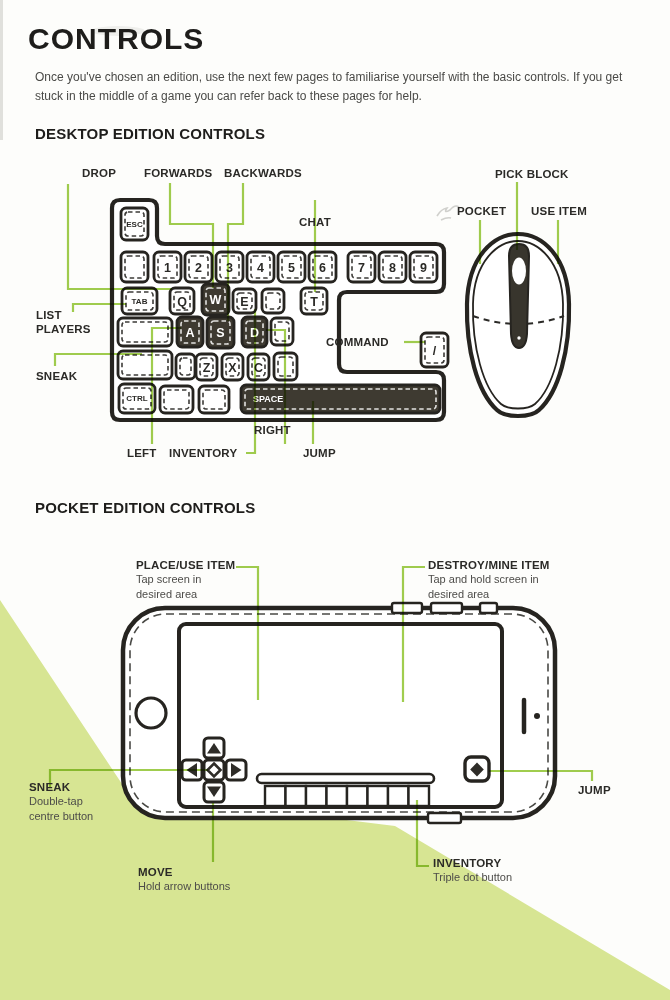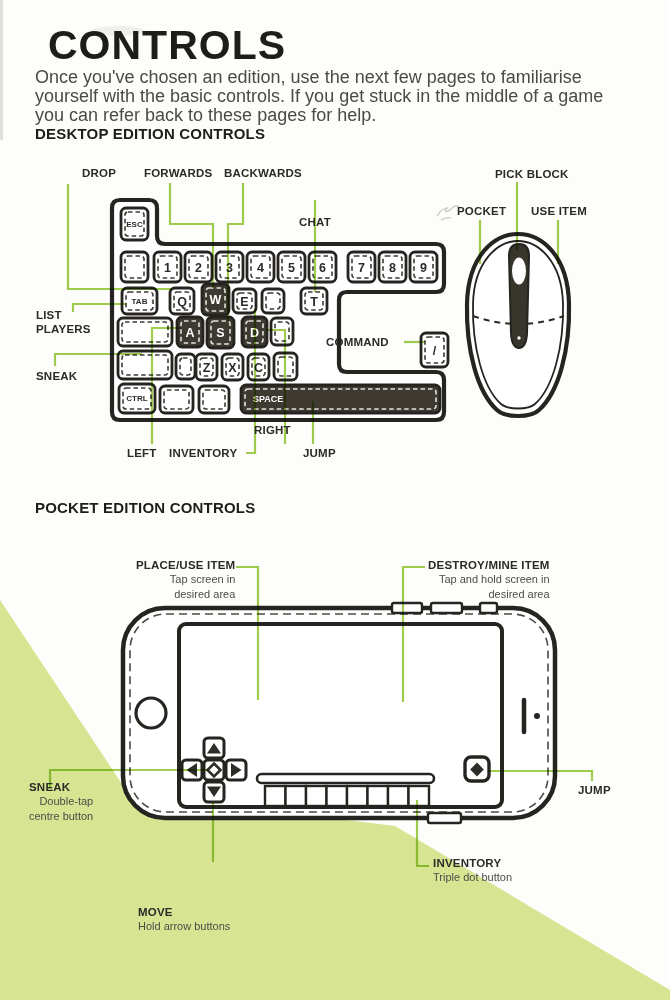--- a/index.html
+++ b/index.html
@@ -5,38 +5,38 @@
   html,body{margin:0;padding:0;background:#ffffff;}
   .page{
     position:relative;width:670px;height:1000px;overflow:hidden;
     background:#fdfdfb;
     font-family:"Liberation Sans","DejaVu Sans",sans-serif;
     color:#2c2b28;
   }
   #art{position:absolute;left:0;top:0;}
   .txt{position:absolute;left:0;top:0;width:670px;height:1000px;pointer-events:none;}
   .title{
-    position:absolute;left:48px;top:22px;
-    font-size:41px;font-weight:bold;letter-spacing:1px;color:#1e1d1b;
+    position:absolute;left:28px;top:22px;
+    font-size:30px;font-weight:bold;letter-spacing:1px;color:#1e1d1b;
   }
   .intro{
     position:absolute;left:35px;top:68px;width:600px;
-    font-size:18px;line-height:19px;color:#4a4a47;
+    font-size:12px;line-height:19px;color:#4a4a47;
   }
   .sect{
     position:absolute;font-size:15px;font-weight:bold;letter-spacing:.2px;color:#1e1d1b;
   }
   .sect.desktop{left:35px;top:125px;}
   .sect.pocket{left:35px;top:499px;}
   .callout{position:absolute;}
   .callout .lbl{
     font-size:11.5px;font-weight:bold;letter-spacing:.2px;color:#2b2a27;line-height:14px;
   }
   .callout .sub{
-    font-size:11px;color:#4d4c49;line-height:15px;text-align:right;
+    font-size:11px;color:#4d4c49;line-height:15px;
   }
   .callout.wrapped .lbl{width:70px;}
   .smudge-strip{
     position:absolute;left:0;top:0;width:3px;height:140px;
     background:#c9c9c2;opacity:.55;
   }
 </style>
 </head>
 <body>
 
@@ -353,21 +353,21 @@
         <div class="callout" style="left: 428px; top: 558px;">
           <div class="lbl">DESTROY/MINE ITEM</div>
           <div class="sub">Tap and hold screen in</div>
           <div class="sub">desired area</div>
         </div>
         <div class="callout" style="left: 29px; top: 780px;">
           <div class="lbl">SNEAK</div>
           <div class="sub">Double-tap</div>
           <div class="sub">centre button</div>
         </div>
-        <div class="callout" style="left: 138px; top: 865px; margin-top: 40px;">
+        <div class="callout" style="left: 138px; top: 865px;">
           <div class="lbl">MOVE</div>
           <div class="sub">Hold arrow buttons</div>
         </div>
         <div class="callout" style="left: 433px; top: 856px;">
           <div class="lbl">INVENTORY</div>
           <div class="sub">Triple dot button</div>
         </div>
         <div class="callout" style="left: 578px; top: 783px;">
           <div class="lbl">JUMP</div>
         </div>

